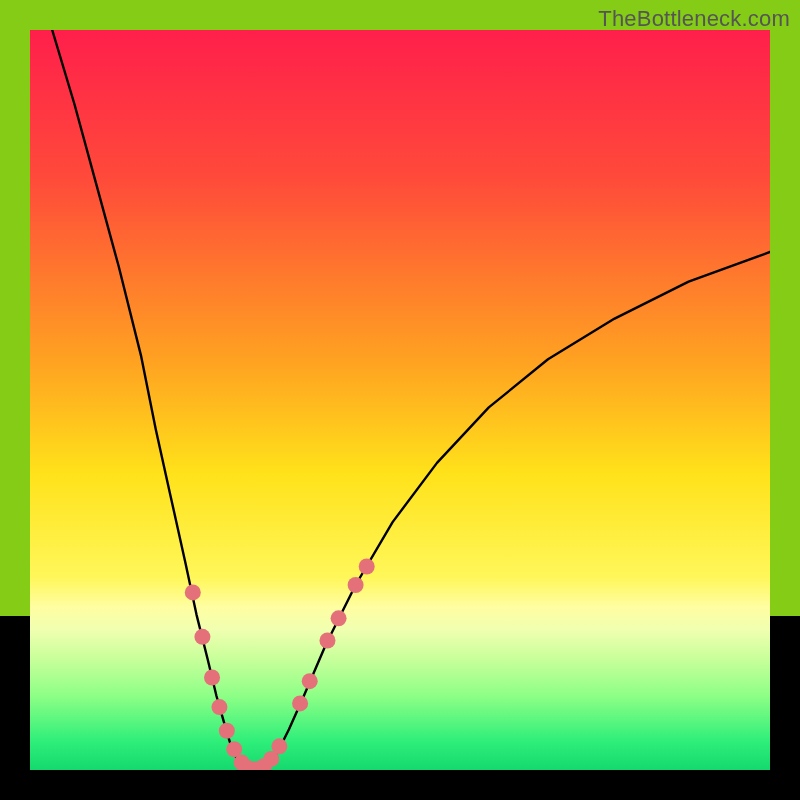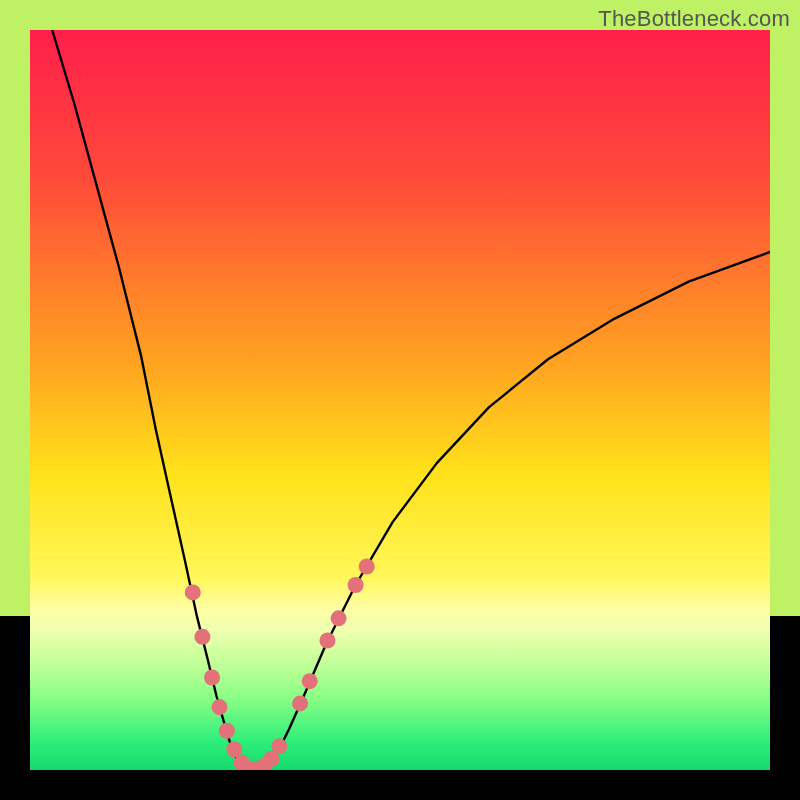--- a/index.html
+++ b/index.html
@@ -8,21 +8,21 @@
     width: 800px;
     height: 800px;
     overflow: hidden;
     background: #000;
     font-family: Arial, Helvetica, sans-serif;
   }
   .frame {
     position: absolute;
     left: 0; top: 0;
     width: 800px; height: 616px;
-    background: #bef264;
+    background: #84cc16;
   }
   .plot {
     position: absolute;
     left: 30px;
     top: 30px;
     width: 740px;
     height: 740px;
     overflow: hidden;
   }
   .watermark {

